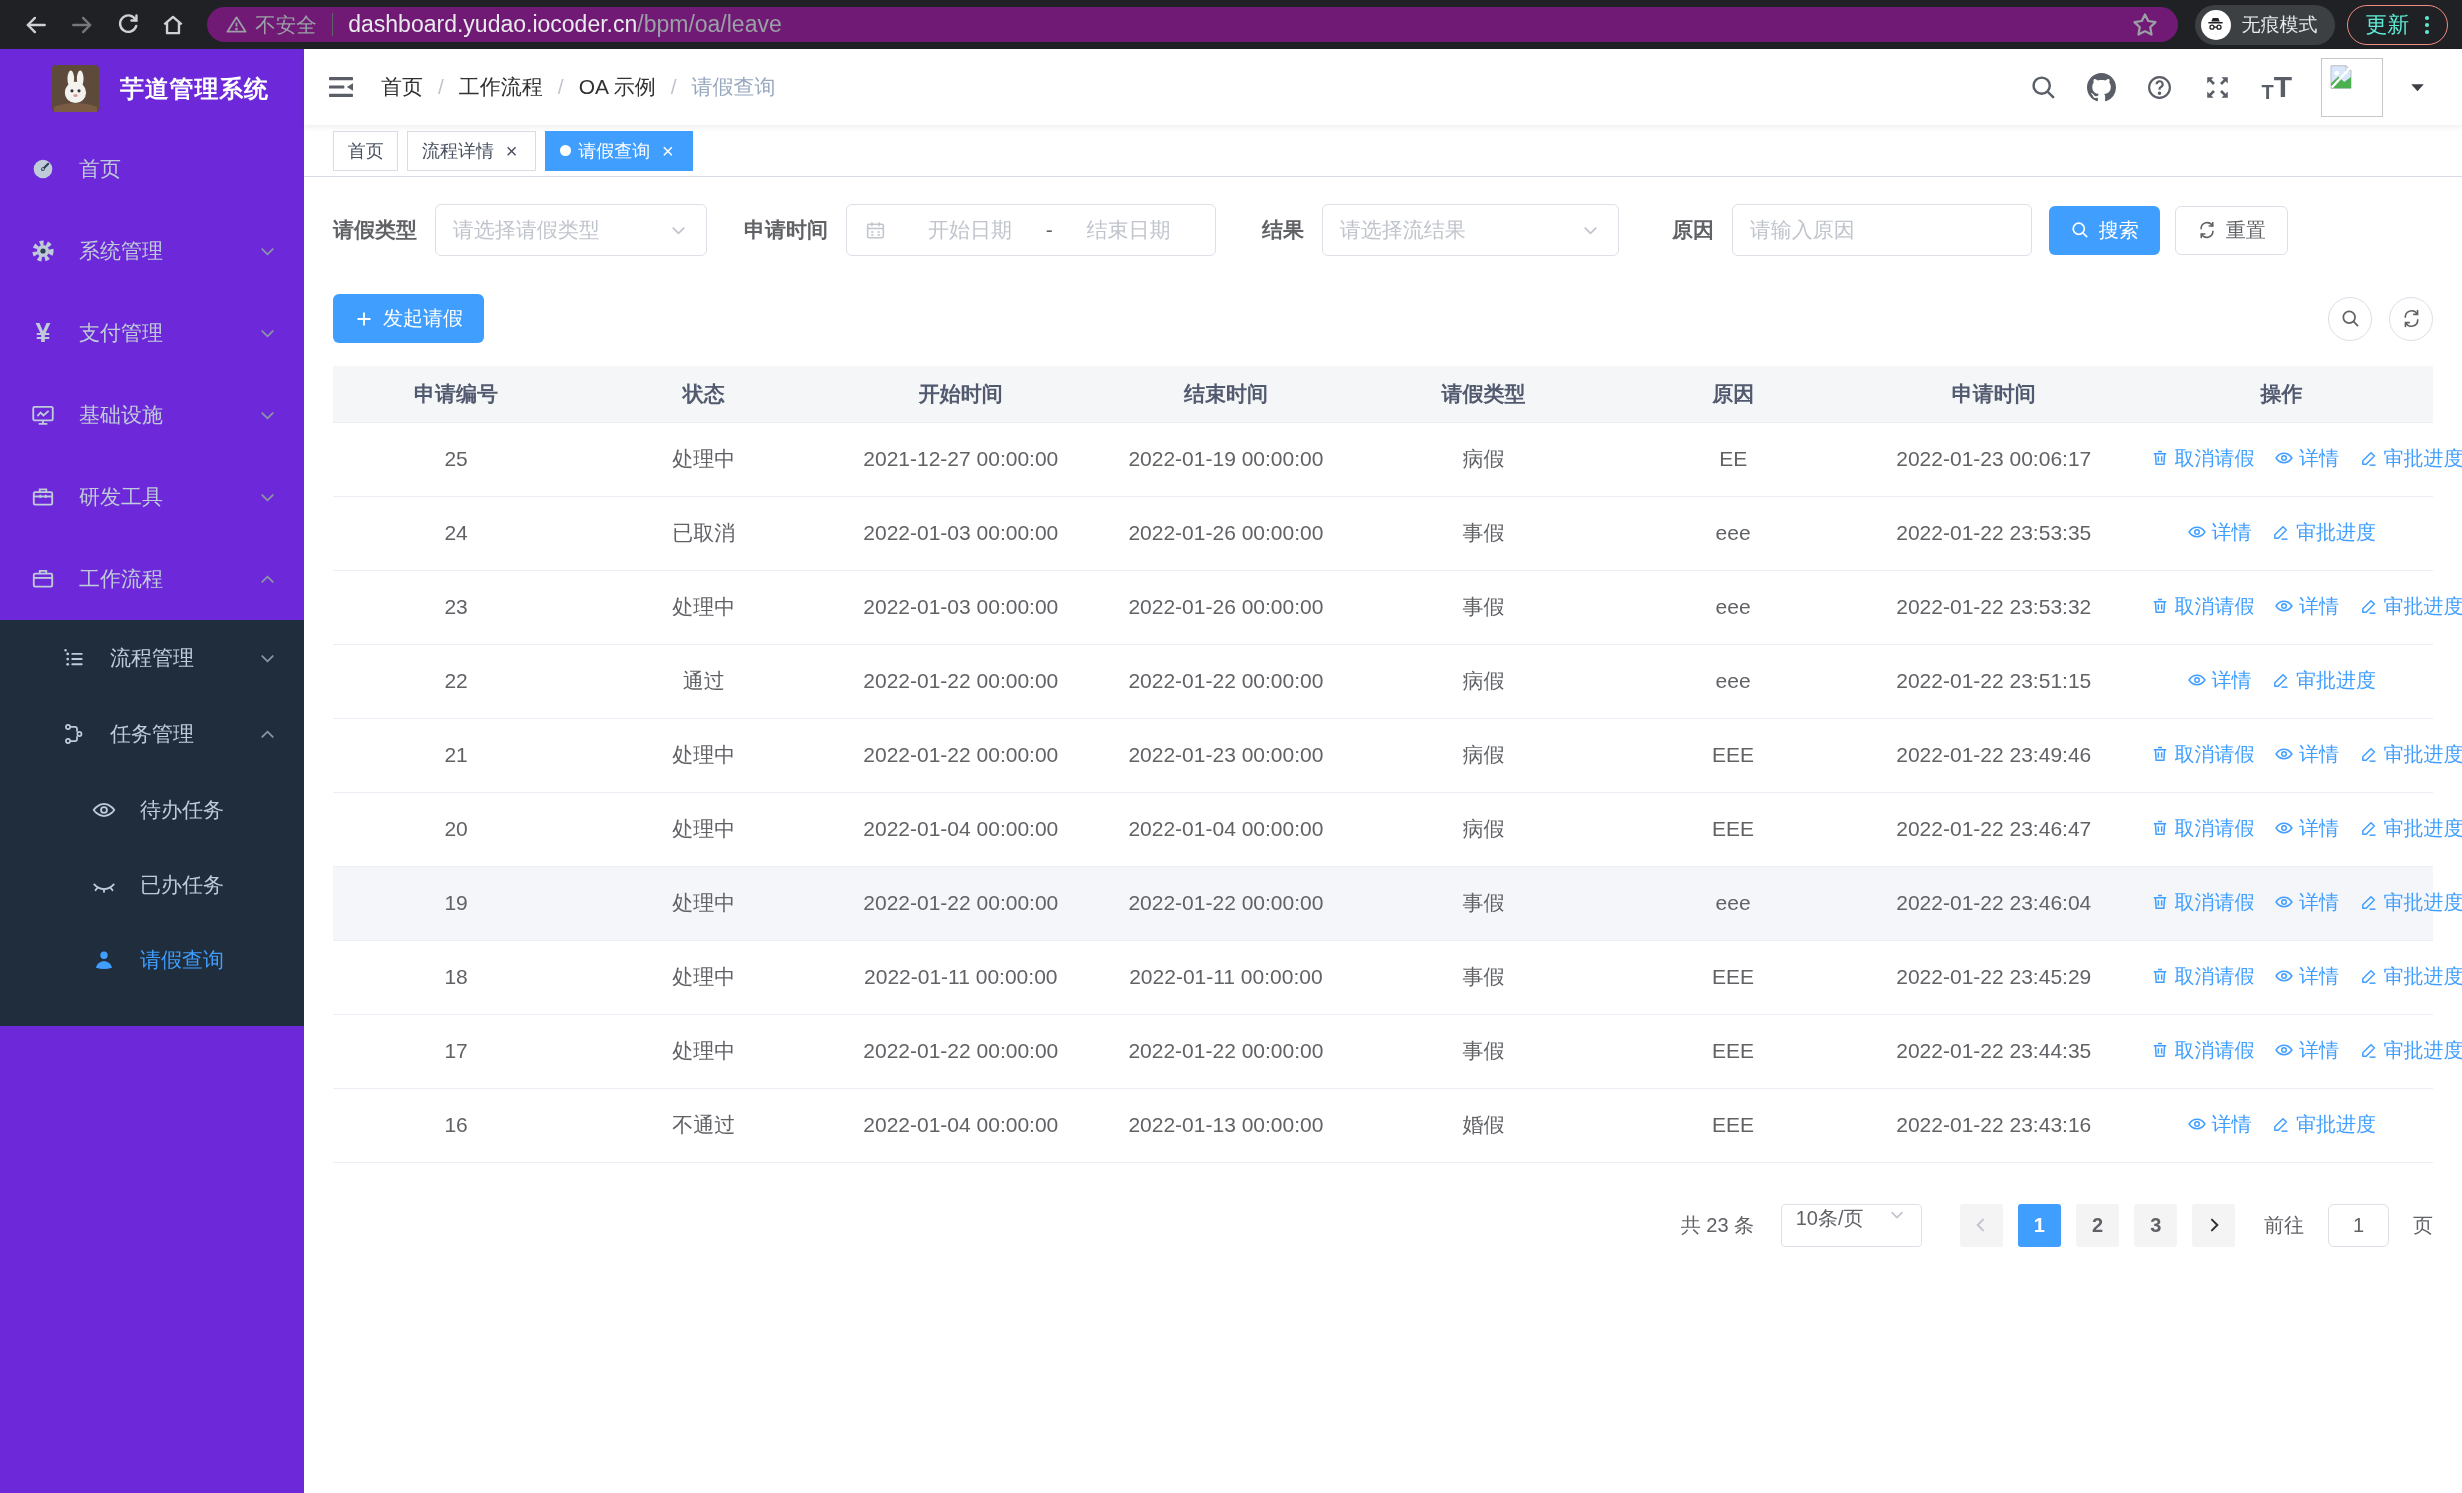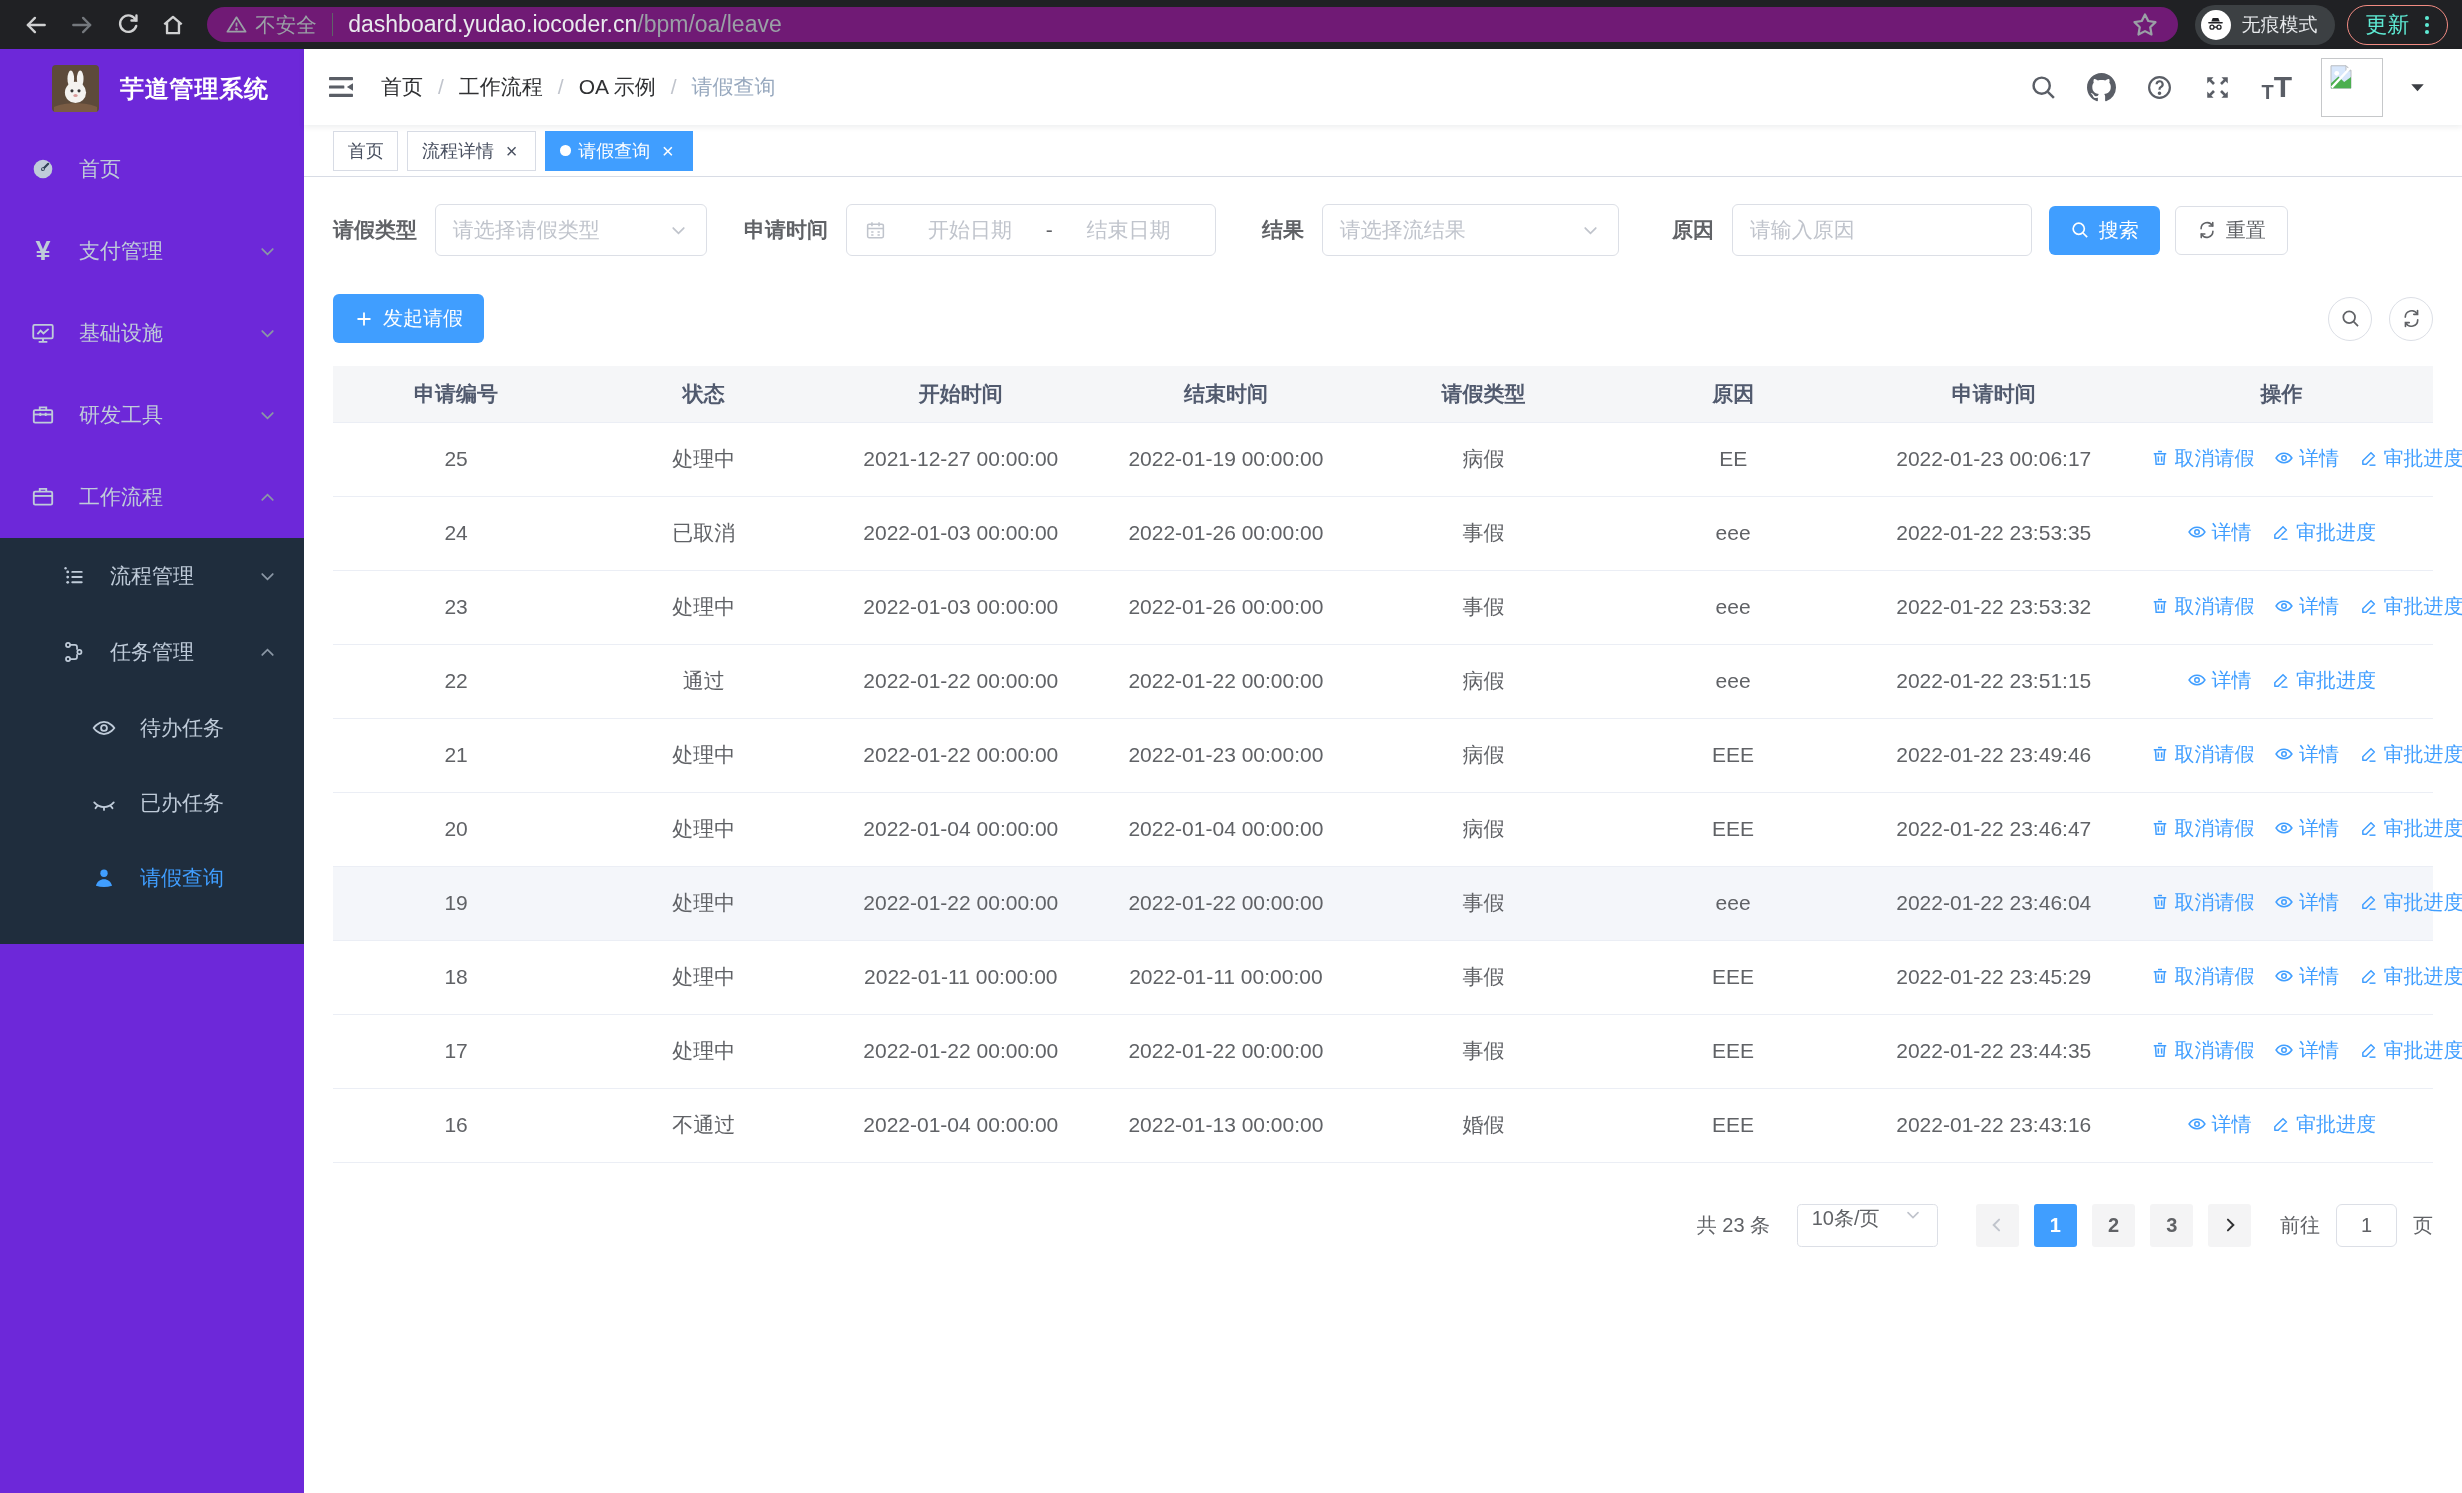--- a/index.html
+++ b/index.html
@@ -107,21 +107,21 @@
   
   .pagination{display:flex;align-items:center;justify-content:flex-end;margin-top:41px;font-size:20px;color:#606266}
   .total-label{margin-right:27px}
   .size-select{width:141px;height:43px;border:1.5px solid #dcdfe6;border-radius:4.6px;display:flex;align-items:flex-start;justify-content:space-between;padding:0 13.7px;color:#606266;margin-right:30px;cursor:pointer}
   .size-select .icon{width:20px;height:20px;color:#c0c4cc}
   .page-btn{min-width:43px;height:43px;border-radius:3px;background:#f4f4f5;border:none;color:#606266;font-weight:700;font-size:20px;display:flex;align-items:center;justify-content:center;margin:0 7.6px;cursor:pointer;font-family:inherit}
   .page-btn.active{background:#409eff;color:#fff}
   .page-btn .icon{width:20px;height:20px}
   .page-btn.prev{color:#c0c4cc}
   .page-btn.next{color:#303133}
-  .goto{display:flex;align-items:center;margin-left:21px;gap:16px}
+  .goto{display:flex;align-items:center;margin-left:21px;gap:24px}
   .goto-input{width:61px;height:43px;border:1.5px solid #dcdfe6;border-radius:6px;text-align:center;font-size:20px;color:#606266;outline:none;font-family:inherit}
 </style>
 </head>
 <body>
 
 <div class="chrome">
   <div class="nav-btn c-back">
       <span class="icon">
         <svg viewBox="0 0 24 24" fill="none" stroke="currentColor" stroke-width="2.2" stroke-linecap="round" stroke-linejoin="round">
           <path d="M20 12H4.5"></path>
@@ -225,20 +225,35 @@
               <circle cx="12" cy="12" r="8.6"></circle>
               <path d="M11.4 12.6 16.8 7.2" stroke="#304156" stroke-width="2" stroke-linecap="round"></path>
               <circle cx="12" cy="12" r="1.7" fill="#304156"></circle>
               <circle cx="12" cy="12" r="0.9" fill="currentColor"></circle>
             </svg>
           </span>
           <span class="mlabel">首页</span>
         </div>
         <div class="menu-item level1">
           <span class="icon m-icon">
+            <svg viewBox="0 0 24 24">
+              <circle cx="12" cy="12" r="7.5" fill="none" stroke="currentColor" stroke-width="4.6" stroke-dasharray="3.4 3.05"></circle>
+              <circle cx="12" cy="12" r="5.6" fill="currentColor"></circle>
+              <circle cx="12" cy="12" r="2.4" fill="#304156"></circle>
+            </svg>
+          </span>
+          <span class="mlabel">系统管理</span>
+          <span class="icon chev">
+            <svg viewBox="0 0 24 24" fill="none" stroke="currentColor" stroke-width="2" stroke-linecap="round">
+              <path d="m6 9.2 6 6 6-6"></path>
+            </svg>
+          </span>
+        </div>
+        <div class="menu-item level1">
+          <span class="icon m-icon">
             <span class="yen-glyph">¥</span>
           </span>
           <span class="mlabel">支付管理</span>
           <span class="icon chev">
             <svg viewBox="0 0 24 24" fill="none" stroke="currentColor" stroke-width="2" stroke-linecap="round">
               <path d="m6 9.2 6 6 6-6"></path>
             </svg>
           </span>
         </div>
         <div class="menu-item level1">

